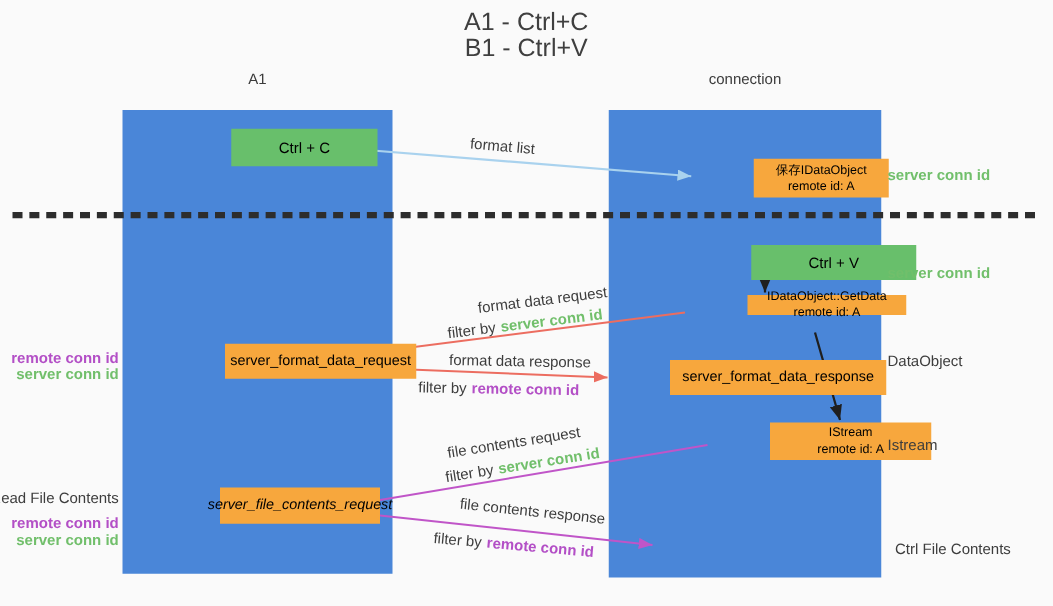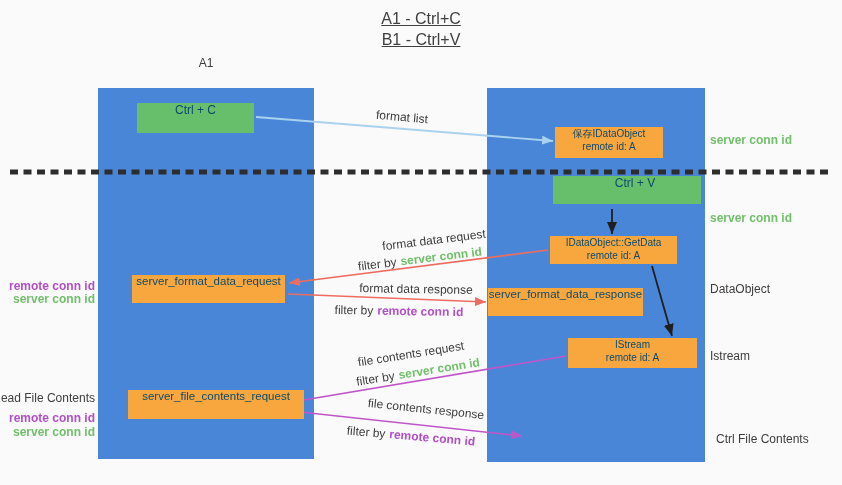--- a/index.html
+++ b/index.html
@@ -2,25 +2,25 @@
 <html style="--bg: #fafafa; --lane-blue: #4a86d8; --node-green: #68bf6b; --node-orange: #f7a73d; --arrow-blue: #a9d2ee; --arrow-red: #ec6d60; --arrow-magenta: #c055c8; --arrow-black: #1f1f1f; --text-green: #71bf6b; --text-purple: #b34fc6; --text-dark: #3d3d3d;"><head>
 <meta charset="utf-8">
 <style>
   html,body{margin:0;padding:0;}
   body{
     font-family:"Liberation Sans","DejaVu Sans",sans-serif;
     background:var(--bg,#fafafa);
   }
   .canvas{position:relative;width:842px;height:485px;overflow:hidden;background:var(--bg,#fafafa);}
   .title{position:absolute;left:0;right:0;top:8px;text-align:center;
-         font-size:16px;line-height:21px;color:#3f3f3f;text-decoration:underline;}
+         font-size:20px;line-height:21px;color:#3f3f3f;}
   .lane-head{position:absolute;text-align:center;font-size:12px;line-height:15px;color:#3b3b3b;}
   .lane{position:absolute;background:var(--lane-blue);}
   .node{position:absolute;display:flex;flex-direction:column;align-items:center;
-        color:#0c4a6e;text-align:center;white-space:nowrap;}
+        justify-content:center;color:#000000;text-align:center;white-space:nowrap;margin-left:48px;}
   .node.green{background:var(--node-green);font-size:12px;}
   .node.orange{background:var(--node-orange);font-size:10px;line-height:13px;}
   .node.orange.single{font-size:11.5px;}
   .elabel{position:absolute;transform:translate(-50%,-50%) rotate(var(--r,0deg));
           white-space:nowrap;font-size:12px;color:var(--text-dark);}
   .slabel{position:absolute;font-size:12px;white-space:nowrap;color:var(--text-dark);}
   .slabel.leftside{right:747px;text-align:right;}
   .slabel.rightside{left:710px;}
   .green-t{color:var(--text-green);font-weight:bold;}
   .purple-t{color:var(--text-purple);font-weight:bold;}
@@ -41,20 +41,21 @@
 
   <div class="title">
     <div>A1 - Ctrl+C</div>
     <div>B1 - Ctrl+V</div>
   </div>
 
   <div class="lane-head" style="left:98px;top:56px;width:216px;">
     <div>A1</div>
   </div>
   <div class="lane-head" style="left:487px;top:56px;width:218px;">
+    <div>connection</div>
   </div>
 
   <div class="lane" style="left:98px;top:88px;width:216px;height:371px;"></div>
   <div class="lane" style="left:487px;top:88px;width:218px;height:374px;"></div>
 
   <svg class="arrows" width="842" height="485">
     <defs>
       <marker id="ah-blue" markerUnits="userSpaceOnUse" markerWidth="12" markerHeight="10" refX="11" refY="4.5" orient="auto">
         <path d="M0,0 L11,4.5 L0,9 Z" class="f-blue"></path>
       </marker>
@@ -78,38 +79,38 @@
     <line x1="291" y1="411" x2="522" y2="436" class="st-mag" marker-end="url(#ah-mag)"></line>
   </svg>
 
   <div class="node green" style="left:137px;top:103px;width:117px;height:30px;">
     <div>Ctrl + C</div>
   </div>
   <div class="node orange" style="left:555px;top:127px;width:108px;height:31px;">
     <div>保存IDataObject</div>
     <div>remote id: A</div>
   </div>
-  <div class="node green" style="left:553px;top:176px;width:132px;height:28px;padding-left:16px;">
+  <div class="node green" style="left:553px;top:196px;width:132px;height:28px;">
     <div>Ctrl + V</div>
   </div>
-  <div class="node orange" style="left:550px;top:236px;width:127px;height:28px;">
+  <div class="node orange" style="left:550px;top:236px;width:127px;height:16px;">
     <div>IDataObject::GetData</div>
     <div>remote id: A</div>
   </div>
   <div class="node orange single" style="left:132px;top:275px;width:153px;height:28px;">
     <div>server_format_data_request</div>
   </div>
-  <div class="node orange single" style="left:488px;top:288px;width:155px;height:28px;">
+  <div class="node orange single" style="left:488px;top:288px;width:173px;height:28px;">
     <div>server_format_data_response</div>
   </div>
   <div class="node orange" style="left:568px;top:338px;width:129px;height:30px;">
     <div>IStream</div>
     <div>remote id: A</div>
   </div>
-  <div class="node orange single" style="left:128px;top:390px;width:176px;height:29px;">
+  <div class="node orange single" style="left:128px;top:390px;width:128px;height:29px;font-style:italic;">
     <div>server_file_contents_request</div>
   </div>
 
   <div class="elabel" style="left:402px;top:117px;--r:5deg;">format list</div>
 
   <div class="elabel" style="left:434px;top:240px;--r:-7deg;">format data request</div>
   <div class="elabel" style="left:420px;top:259px;--r:-7deg;">
     <span>filter by</span><span class="green-t idword">server conn id</span>
   </div>
 

